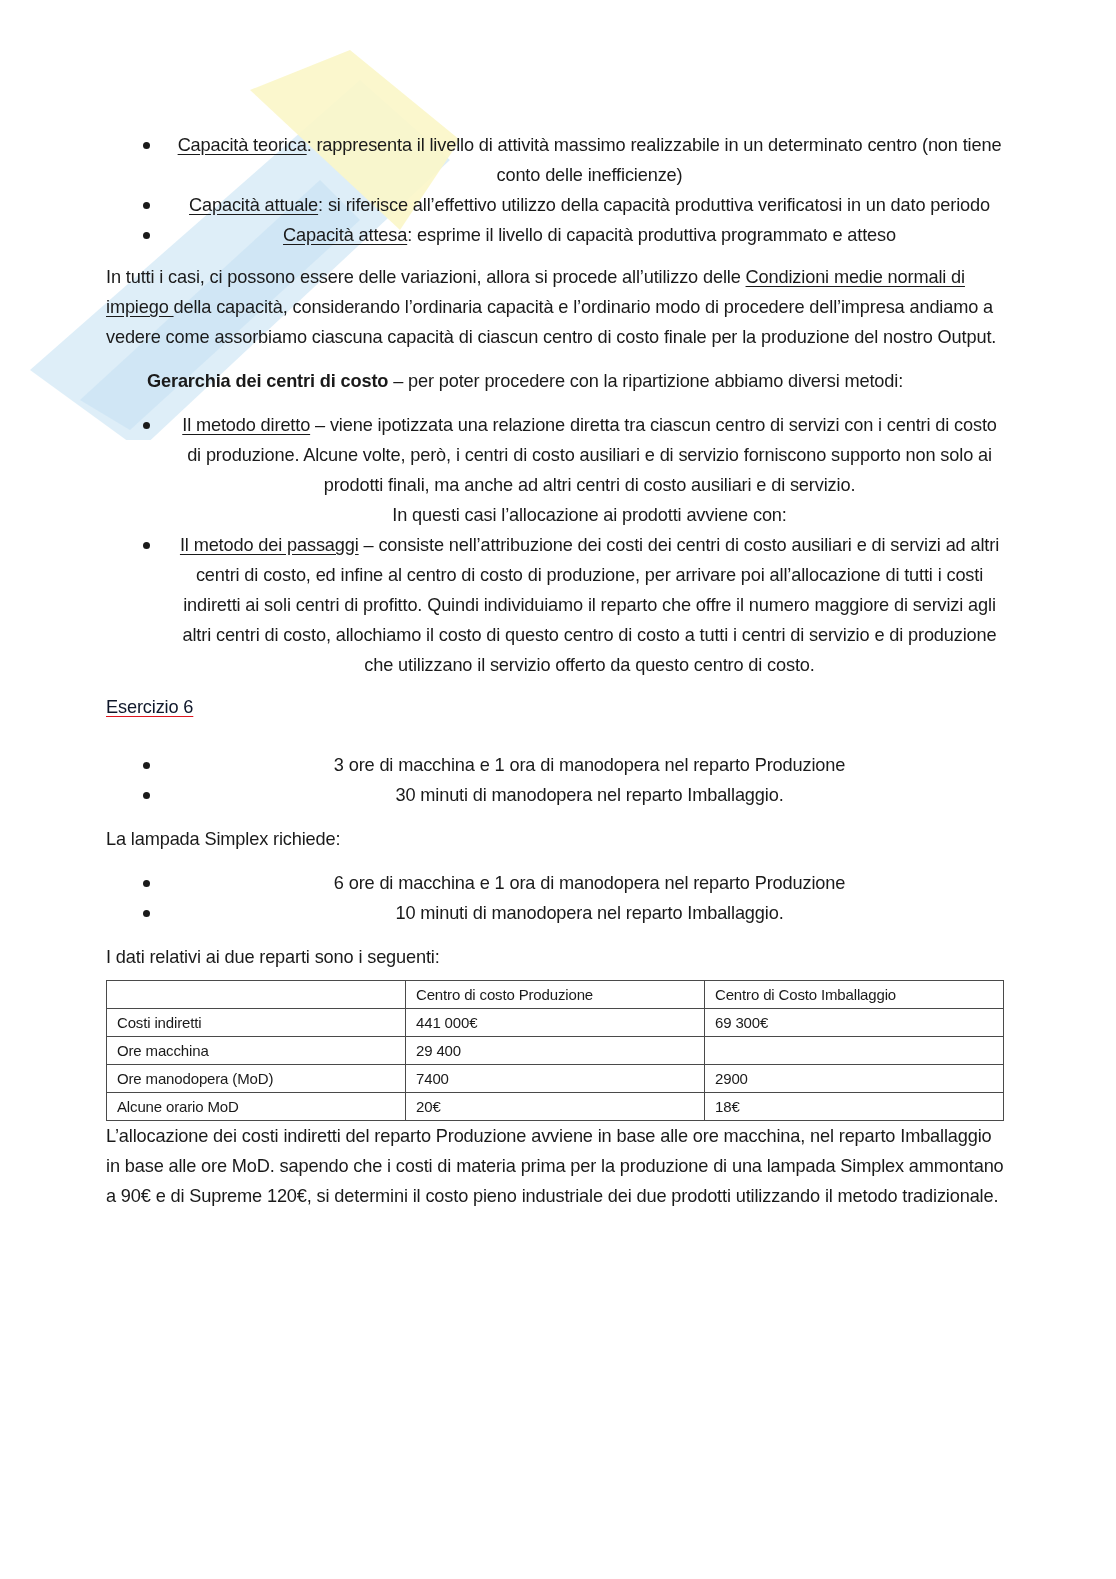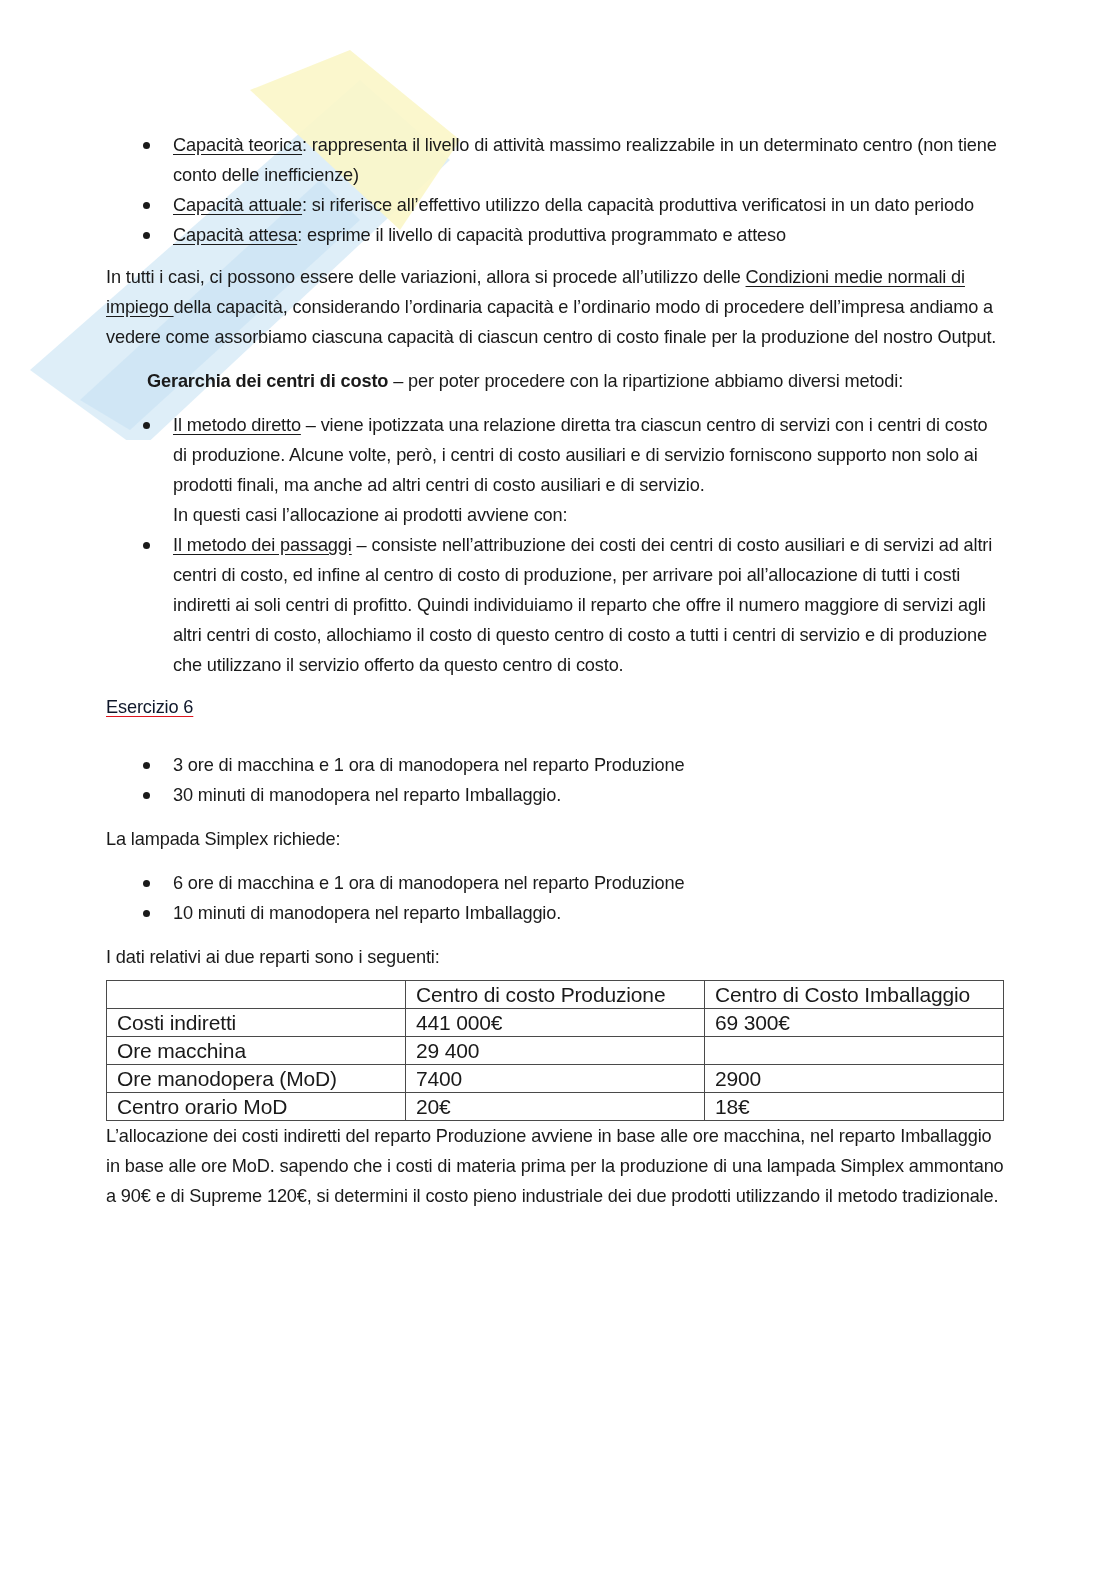--- a/index.html
+++ b/index.html
@@ -10,34 +10,34 @@
   }
   .watermark {
     position: absolute; left: 20px; top: 20px; width: 520px; height: 420px;
     pointer-events: none; z-index: 0;
   }
   .page {
     position: absolute; left: 106px; top: 130px; width: 900px; z-index: 1;
     font-size: 18.2px; line-height: 30px; letter-spacing: -0.15px;
   }
   ul { list-style: none; margin: 0; padding: 0; }
-  li { position: relative; padding-left: 67px; }
+  li { position: relative; padding-left: 67px; text-align: center; }
   li .bullet {
     position: absolute; left: 37px; top: 12px; width: 7px; height: 7px;
     border-radius: 50%; background: #1a1a1a;
   }
   .u { text-decoration: underline; text-underline-offset: 3px; }
   p { margin: 0; }
   .gap-sm { height: 12px; }
   .gap-md { height: 14px; }
   .bold { font-weight: bold; margin-left: 41px; }
   .red { color: #0f172a; text-decoration: underline; text-decoration-color: #e0141e; text-underline-offset: 3px; }
   table {
     border-collapse: collapse; width: 898px; margin-top: 8px;
-    font-size: 21px; line-height: 27px;
+    font-size: 15px; line-height: 27px;
   }
   td { border: 1.5px solid #4a4a4a; padding: 0 10px; height: 27px; vertical-align: middle; }
   td.c0 { width: 278px; }
   td.c1 { width: 278px; }
 </style>
 </head>
 <body>
 
 <svg class="watermark" viewBox="0 0 520 420">
   <polygon points="10,350 340,60 430,140 120,430" fill="#d8ebf7" opacity="0.85"></polygon>
@@ -104,21 +104,21 @@
       <td>Ore macchina</td>
       <td>29 400</td>
       <td></td>
     </tr>
     <tr>
       <td>Ore manodopera (MoD)</td>
       <td>7400</td>
       <td>2900</td>
     </tr>
     <tr>
-      <td>Centro orario MoD</td>
+      <td>Alcune orario MoD</td>
       <td>20€</td>
       <td>18€</td>
     </tr>
   </tbody>
     </table>
 
   <p>L’allocazione dei costi indiretti del reparto Produzione avviene in base alle ore macchina, nel reparto Imballaggio in base alle ore MoD. sapendo che i costi di materia prima per la produzione di una lampada Simplex ammontano a 90€ e di Supreme 120€, si determini il costo pieno industriale dei due prodotti utilizzando il metodo tradizionale.</p>
 </div>
 
 </body></html>

